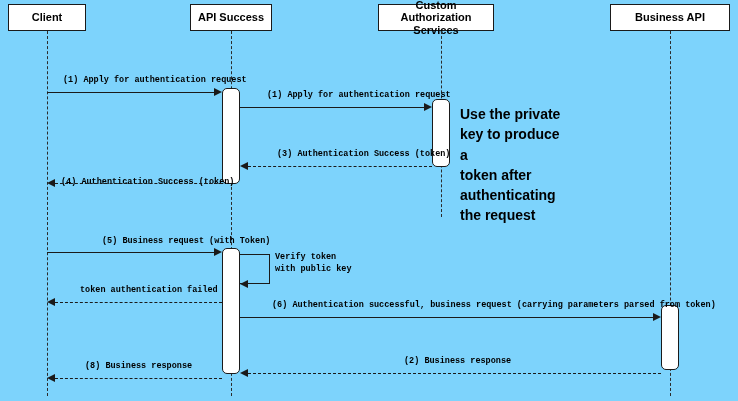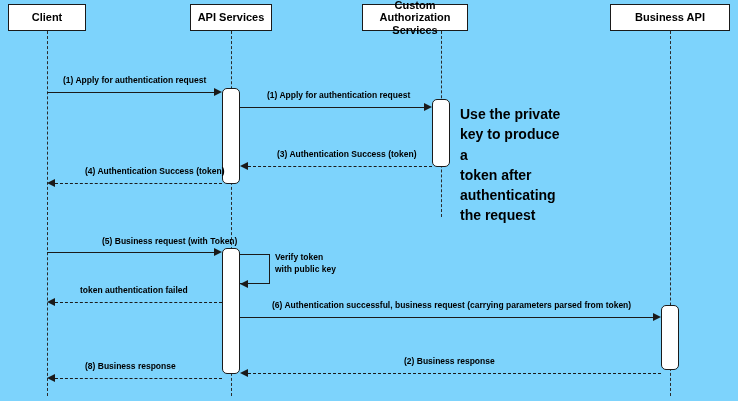--- a/index.html
+++ b/index.html
@@ -79,20 +79,21 @@
   }
 
   
   .msg-label {
     position: absolute;
     font-size: 8.5px;
     font-weight: bold;
     color: #000000;
     white-space: nowrap;
     line-height: 1.1;
+    font-family: Liberation Mono, monospace;
   }
 
   
   .selfmsg {
     position: absolute;
     box-sizing: border-box;
     border-top: 1.5px solid #1a1a1a;
     border-right: 1.5px solid #1a1a1a;
     border-bottom: 1.5px solid #1a1a1a;
   }
@@ -110,24 +111,24 @@
 </head>
 <body>
 
 <div id="diagram">
 
   <div class="participant" style="left:8px; top:4px; width:78px; height:27px;">
     <span>Client</span>
   </div>
 
   <div class="participant" style="left:190px; top:4px; width:82px; height:27px;">
-    <span>API Services</span>
+    <span>API Success</span>
   </div>
 
-  <div class="participant" style="left:362px; top:4px; width:106px; height:27px;">
+  <div class="participant" style="left:378px; top:4px; width:116px; height:27px;">
     <span style="white-space:pre-line;">Custom Authorization
 Services</span>
   </div>
 
   <div class="participant" style="left:610px; top:4px; width:120px; height:27px;">
     <span>Business API</span>
   </div>
 
   <div class="lifeline" style="left:47px; top:31px; height:365px;"></div>
   <div class="lifeline" style="left:231px; top:31px; height:365px;"></div>
@@ -147,21 +148,21 @@
   <div class="arrow right" style="left:214px; top:87.5px;"></div>
 
   <div class="msg-label" style="left:267px; top:91px;">(1) Apply for authentication request</div>
   <div class="msg-line" style="left:240px; top:107px; width:184px;"></div>
   <div class="arrow right" style="left:424px; top:102.5px;"></div>
 
   <div class="msg-label" style="left:277px; top:150px;">(3) Authentication Success (token)</div>
   <div class="msg-line dashed" style="left:248px; top:166px; width:184px;"></div>
   <div class="arrow left" style="left:240px; top:161.5px;"></div>
 
-  <div class="msg-label" style="left:61px; top:167px;margin-left:24px;">(4) Authentication Success (token)</div>
+  <div class="msg-label" style="left:61px; top:178px;">(4) Authentication Success (token)</div>
   <div class="msg-line dashed" style="left:55px; top:183px; width:167px;"></div>
   <div class="arrow left" style="left:47px; top:178.5px;"></div>
 
   <div class="note" style="left:460px; top:104px; width:105px;">Use the private
 key to produce a
 token after
 authenticating
 the request</div>
 
   <div class="msg-label" style="left:63px; top:237px;margin-left:39px;">(5) Business request (with Token)</div>

